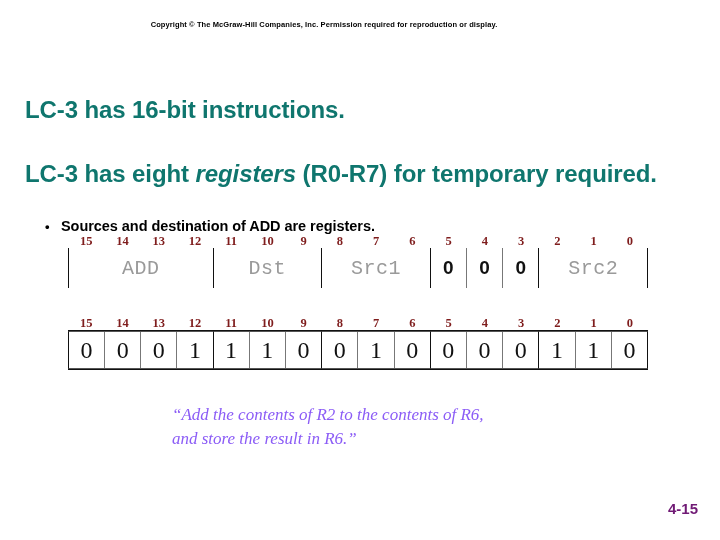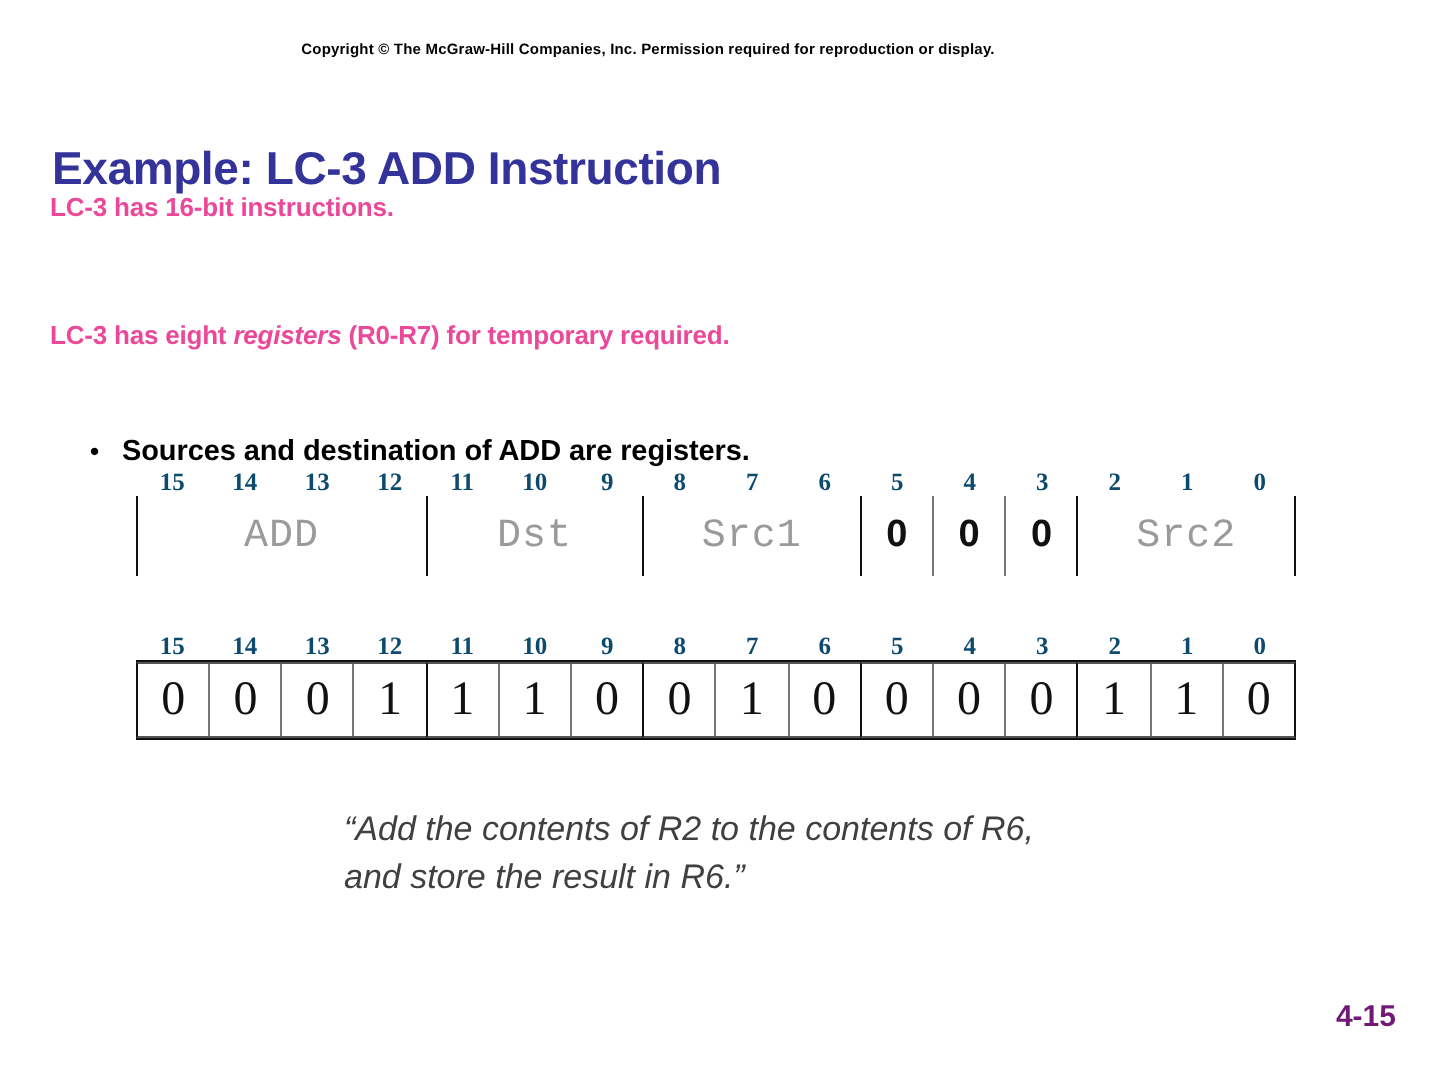--- a/index.html
+++ b/index.html
@@ -47,23 +47,23 @@
     color: #333399;
     letter-spacing: -0.2px;
     white-space: nowrap;
   }
 
   
   .level1 {
     position: absolute;
     left: 25px;
     font-family: "Liberation Sans", sans-serif;
-    font-size: 13px;
-    font-weight: 700;
-    color: #ec4899;
+    font-size: 24px;
+    font-weight: 700;
+    color: #0f766e;
     white-space: nowrap;
     letter-spacing: -0.1px;
   }
   .level2 {
     position: absolute;
     left: 45px;
     font-family: "Liberation Sans", sans-serif;
     font-size: 14.5px;
     font-weight: 700;
     color: #000000;
@@ -97,21 +97,21 @@
     width: 100%;
     height: 17px;
     align-items: flex-end;
   }
   .bitnums .bn {
     flex: 1 1 0;
     text-align: center;
     font-family: "Liberation Serif", serif;
     font-size: 12.5px;
     font-weight: 700;
-    color: #0c4a6e;
+    color: #7f1d1d;
     line-height: 14px;
   }
 
   .bitrow {
     display: flex;
     width: 100%;
     box-sizing: border-box;
   }
 
   .group {
@@ -172,24 +172,24 @@
   #diagram-encoded .bitrow {
     border-top: 1.2px solid #111111;
     border-bottom: 1.2px solid #111111;
   }
 
   
   .quote {
     position: absolute;
     left: 172px;
     top: 403px;
-    font-family: Liberation Sans, sans-serif;
+    font-family: Liberation Serif, serif;
     font-style: italic;
     font-size: 17px;
-    color: #404040;
+    color: #8b5cf6;
     line-height: 24px;
     white-space: nowrap;
   }
   .quote .ln2 { display: block; }
 
   
   .pagenum {
     position: absolute;
     right: 22px;
     top: 500px;
@@ -199,21 +199,20 @@
     color: #701a75;
   }
 </style>
 </head>
 <body>
 
 <div class="slide">
 
   <div class="copyright">Copyright © The McGraw-Hill Companies, Inc. Permission required for reproduction or display.</div>
 
-  <h1 class="title">Example: LC-3 ADD Instruction</h1>
 
   <div class="level1" id="line-instructions">LC-3 has 16-bit instructions.</div>
 
 
   <div class="level1" id="line-registers">
     <span>LC-3 has eight </span><span class="ital">registers</span><span> (R0-R7) for temporary required.</span>
   </div>
 
   <div class="level2" id="line-sources">
     <span class="bullet-dot">•</span><span>Sources and destination of ADD are registers.</span>

